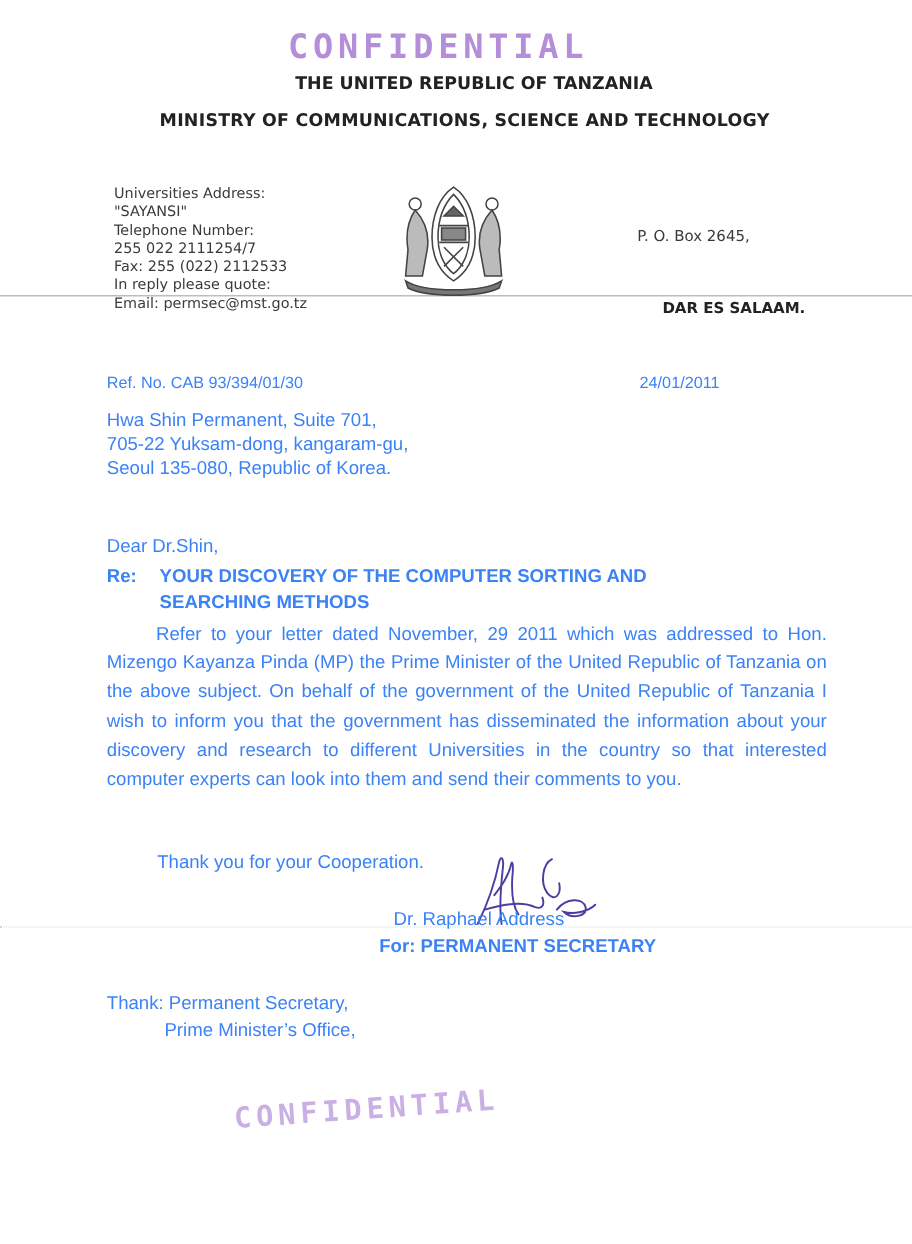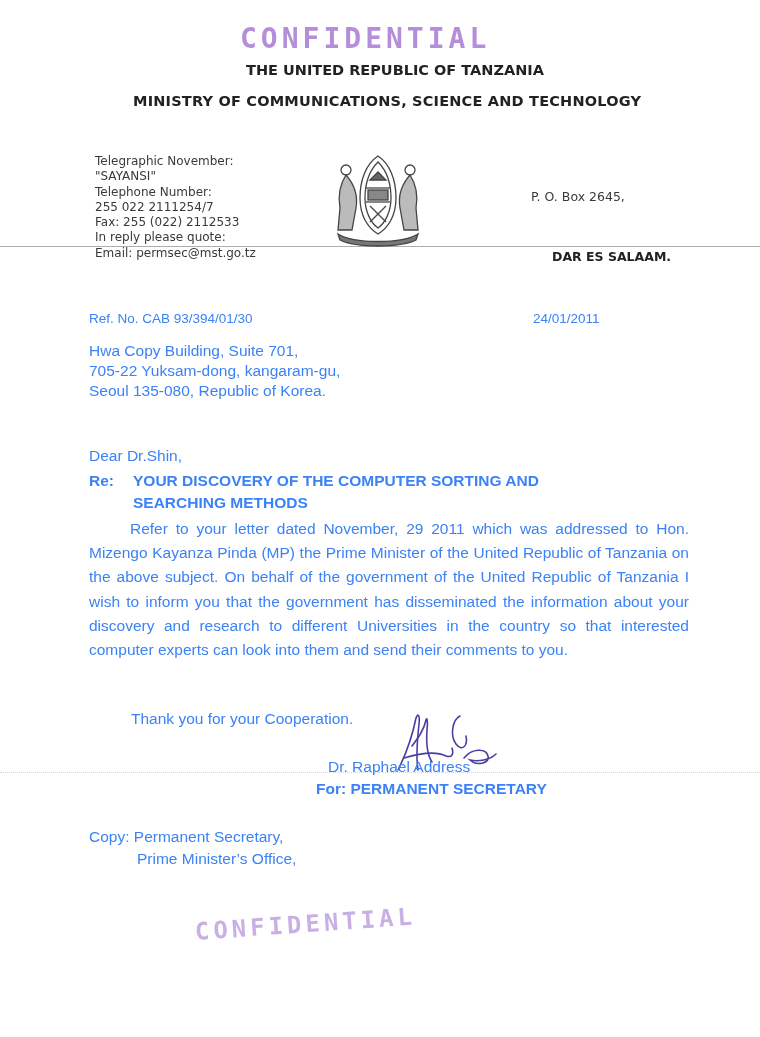--- a/index.html
+++ b/index.html
@@ -45,21 +45,21 @@
 </style>
 </head>
 <body>
 
 <div class="abs stamp stamp-top">CONFIDENTIAL</div>
 
 <div class="abs gov hdr1">THE UNITED REPUBLIC OF TANZANIA</div>
 <div class="abs gov hdr2">MINISTRY OF COMMUNICATIONS, SCIENCE AND TECHNOLOGY</div>
 
 <div class="abs contact">
-  <div>Telegraphic November:</div>
+  <div>Universities Address:</div>
   <div>"SAYANSI"</div>
   <div>Telephone Number:</div>
   <div>255 022  2111254/7</div>
   <div>Fax: 255 (022) 2112533</div>
   <div>In reply please quote:</div>
   <div>Email: permsec@mst.go.tz</div>
 </div>
 
 <div class="hr"></div>
 
@@ -83,21 +83,21 @@
   </svg>
 </div>
 
 <div class="abs pobox">P. O. Box 2645,</div>
 <div class="abs city">DAR ES SALAAM.</div>
 
 <div class="abs body-font ref">Ref. No. CAB 93/394/01/30</div>
 <div class="abs body-font date">24/01/2011</div>
 
 <div class="abs body-font address">
-  <div>Hwa Copy Building, Suite 701,</div>
+  <div>Hwa Shin Permanent, Suite 701,</div>
   <div>705-22 Yuksam-dong, kangaram-gu,</div>
   <div><span>Seoul 135-080, </span><span class="bold">Republic of Korea.</span></div>
 </div>
 
 <div class="abs body-font salutation">Dear Dr.Shin,</div>
 
 <div class="abs body-font re">
   <div><span class="re-label">Re:</span><span>YOUR DISCOVERY OF THE COMPUTER SORTING AND</span></div>
   <div class="re-line2">SEARCHING METHODS</div>
 </div>
@@ -117,17 +117,17 @@
       <path d="M66 8 C58 12 56 28 62 36 C68 44 74 38 72 28"></path>
       <path d="M70 50 C78 40 92 40 94 48 C96 56 82 58 76 52 C84 54 96 52 102 46"></path>
     </g>
   </svg>
 </div>
 
 <div class="abs body-font signer">Dr. Raphael Address</div>
 <div class="abs body-font for-ps">For: PERMANENT SECRETARY</div>
 
 <div class="abs body-font copy">
-  <div><span>Copy:</span> <span>Permanent Secretary,</span></div>
+  <div><span>Thank:</span> <span>Permanent Secretary,</span></div>
   <div class="l2">Prime Minister’s Office,</div>
 </div>
 
 <div class="abs stamp stamp-bottom">CONFIDENTIAL</div>
 
 </body></html>

